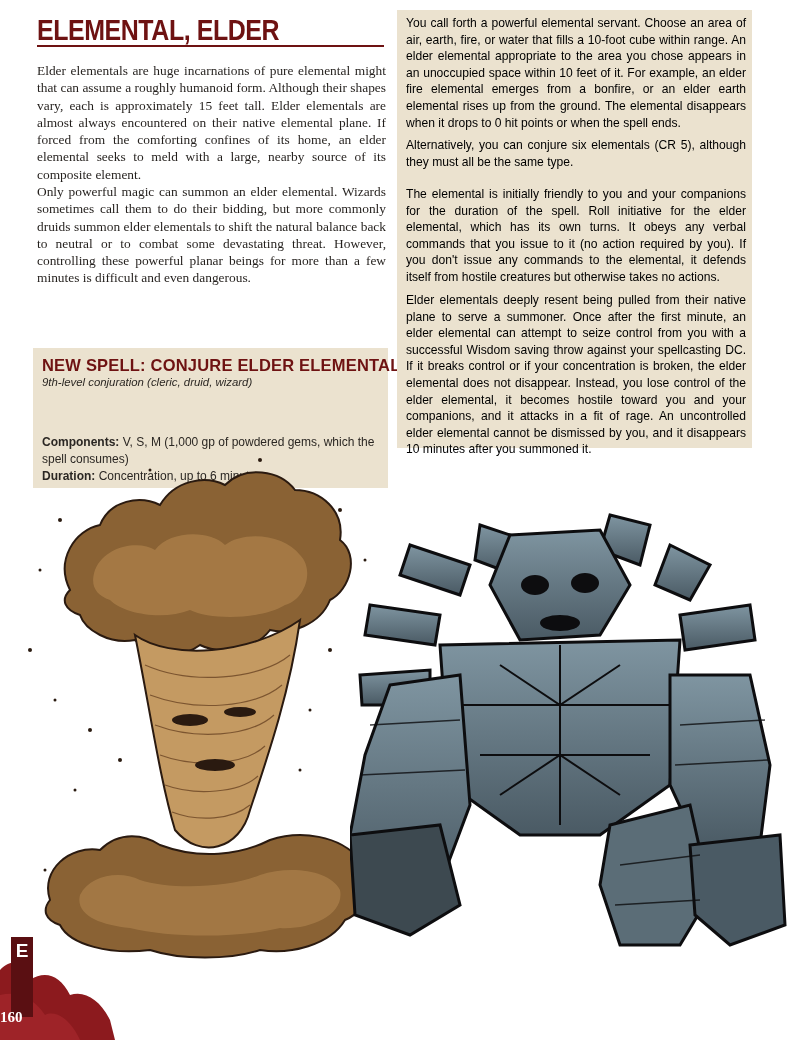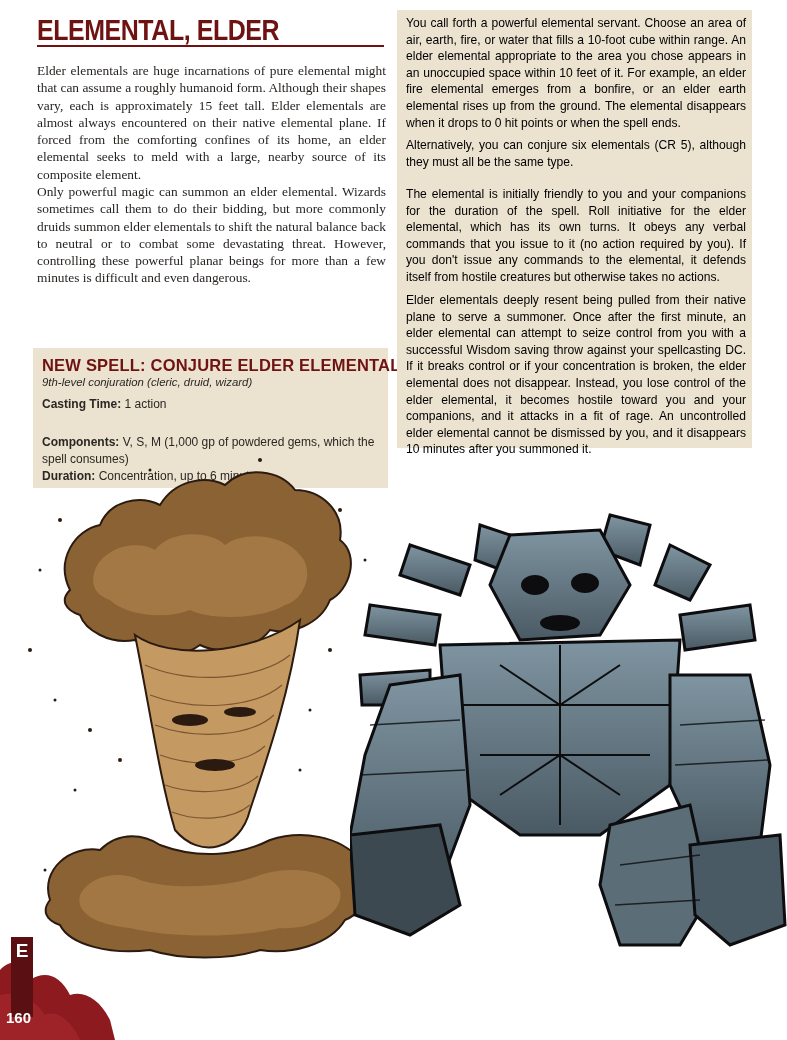--- a/index.html
+++ b/index.html
@@ -18,39 +18,35 @@
   .spell-school { position:absolute; left:9px; top:28px; font-style:italic; font-size:11.4px; color:#2b2723; white-space:nowrap; }
   .spell-prop { position:absolute; left:9px; font-size:12px; line-height:16.5px; color:#2b2723; width:340px; }
   .spell-prop b { font-weight:bold; }
   .rules-box { left:397px; top:10px; width:355px; height:438px; }
   .rules-p { position:absolute; left:9px; width:340px; margin:0; font-size:12.1px; line-height:16.6px;
              color:#000000; text-align:justify; }
   .art { position:absolute; }
   .thumb-tab { position:absolute; left:11px; top:937px; width:22px; height:80px; background:#5a0f12; }
   .thumb-letter { position:absolute; left:11px; top:940px; width:22px; text-align:center;
                   font-family:"Liberation Sans", sans-serif; font-weight:bold; font-size:19px; color:#ffffff; }
-  .page-num { position:absolute; left:6px; top:1009px; font-family:Liberation Sans, sans-serif;
+  .page-num { position:absolute; left:0; top:1009px; font-family:Liberation Serif, serif;
               font-weight:bold; font-size:15px; color:#ffffff; }
 </style>
 </head>
 <body>
 
 <h1 class="title">ELEMENTAL, ELDER</h1>
 <div class="title-rule"></div>
 
 <p class="body-text" style="top:62px;">Elder elementals are huge incarnations of pure elemental might that can assume a roughly humanoid form. Although their shapes vary, each is approximately 15 feet tall. Elder elementals are almost always encountered on their native elemental plane. If forced from the comforting confines of its home, an elder elemental seeks to meld with a large, nearby source of its composite element.</p>
 <p class="body-text" style="top:183px;">Only powerful magic can summon an elder elemental. Wizards sometimes call them to do their bidding, but more commonly druids summon elder elementals to shift the natural balance back to neutral or to combat some devastating threat. However, controlling these powerful planar beings for more than a few minutes is difficult and even dangerous.</p>
 
 <div class="sidebox spell-box">
   <h2 class="spell-title">NEW SPELL: CONJURE ELDER ELEMENTAL</h2>
   <div class="spell-school">9th-level conjuration (cleric, druid, wizard)</div>
-  <div class="spell-prop" style="top:48px;">
-    <b>Casting Time:</b>
-    <span>1 action</span>
-  </div>
   <div class="spell-prop" style="top:86px;">
     <b>Components:</b>
     <span>V, S, M (1,000 gp of powdered gems, which the spell consumes)</span>
   </div>
   <div class="spell-prop" style="top:120px;">
     <b>Duration:</b>
     <span>Concentration, up to 6 minutes</span>
   </div>
 </div>
 

